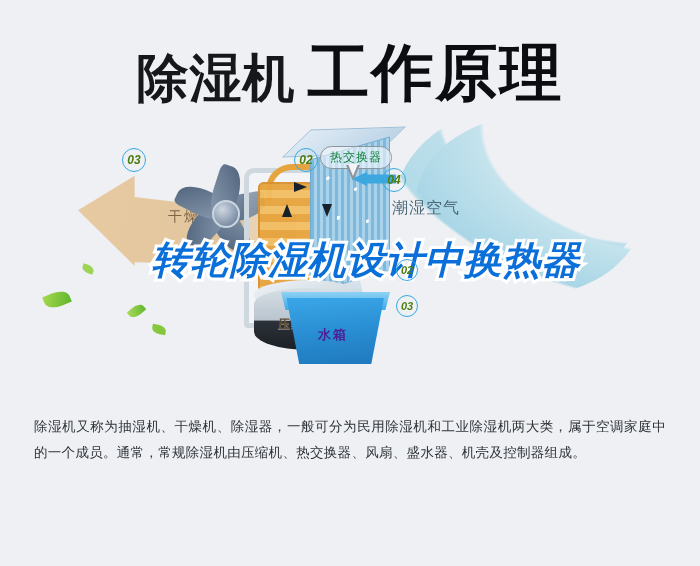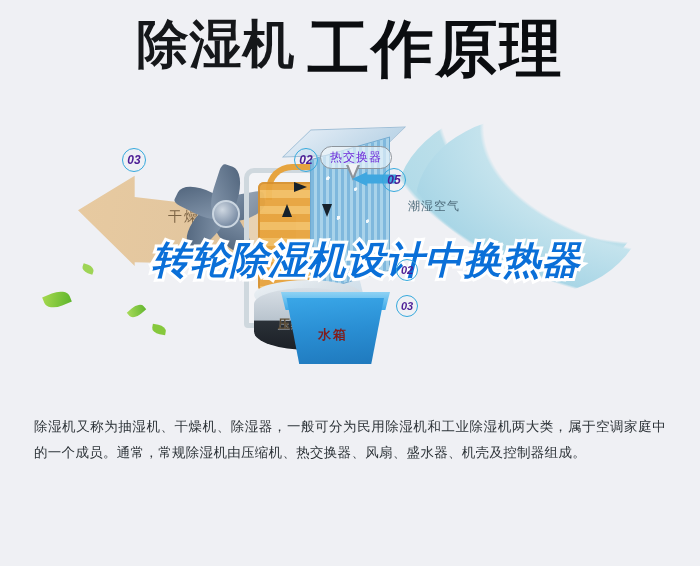--- a/index.html
+++ b/index.html
@@ -8,21 +8,21 @@
     background:#eff0f4;
     font-family:"Liberation Sans","DejaVu Sans",sans-serif;
     overflow:hidden;
     position:relative;
   }
   .page{position:relative;width:700px;height:566px;background:#eff0f4;}
 
   
   .header{
     position:absolute;left:0;top:18px;width:700px;height:86px;
-    display:flex;align-items:flex-start;justify-content:center;
+    display:flex;align-items:flex-end;justify-content:center;
   }
   .title-a{
     font-size:52px;font-weight:bold;color:#15171a;
     letter-spacing:1px;line-height:1;
     font-family:"DejaVu Sans","Liberation Sans",sans-serif;
   }
   .title-b{
     font-size:62px;font-weight:bold;color:#0b0d10;
     letter-spacing:2px;line-height:1;margin-left:12px;
     font-family:"DejaVu Sans","Liberation Sans",sans-serif;
@@ -63,21 +63,21 @@
     border:0 solid transparent;
     background:radial-gradient(ellipse at 120% 0%, rgba(255,255,255,0) 58%, #bcdfea 59%, #b2dbe8 72%, rgba(255,255,255,0) 73%);
     transform:rotate(-6deg);
   }
   .swoosh2{
     position:absolute;left:415px;top:6px;width:230px;height:180px;
     background:radial-gradient(ellipse at 135% 6%, rgba(255,255,255,0) 55%, #c4e3ed 56%, #a9d6e6 75%, rgba(255,255,255,0) 76%);
     border-radius:50%;
   }
   .humid-label{
-    position:absolute;left:408px;top:88px;font-size:12px;color:#4c6a7a;letter-spacing:1px;
+    position:absolute;left:392px;top:88px;font-size:16px;color:#4c6a7a;letter-spacing:1px;
   }
   .badge01{position:absolute;left:382px;top:58px;}
   .humid-arrow{
     position:absolute;left:352px;top:62px;width:44px;height:14px;
     background:#3fa7e0;
     clip-path:polygon(100% 18%,100% 82%,34% 82%,34% 100%,0% 50%,34% 0%,34% 18%);
   }
 
   
   .fan{position:absolute;left:172px;top:52px;width:104px;height:96px;}
@@ -164,48 +164,48 @@
     position:absolute;left:278px;top:188px;width:106px;height:66px;
     background:linear-gradient(175deg,#3aa7e8 0%,#2a8fd4 48%,#1f79bd 100%);
     clip-path:polygon(8% 0%,100% 0%,88% 100%,20% 100%);
   }
   .tank-lip{
     position:absolute;left:274px;top:182px;width:116px;height:18px;
     background:linear-gradient(180deg,#8fd2f4,#3ba9e9);
     clip-path:polygon(6% 0%,100% 0%,96% 100%,10% 100%);
   }
   .tank-label{
-    position:absolute;left:318px;top:216px;font-size:13px;color:#7f1d1d;letter-spacing:2px;
+    position:absolute;left:318px;top:216px;font-size:13px;color:#4c1d95;letter-spacing:2px;
     font-weight:600;
   }
 
   
   .callout{
     position:absolute;left:320px;top:36px;
     border:1.6px solid #8d949b;border-radius:14px;
     padding:2px 9px;background:rgba(255,255,255,.55);
-    font-size:12px;color:#6d28d9;letter-spacing:1px;white-space:nowrap;
+    font-size:12px;color:#15803d;letter-spacing:1px;white-space:nowrap;
   }
   .callout-tail{
     position:absolute;left:346px;top:55px;width:0;height:0;
     border-left:7px solid transparent;border-right:7px solid transparent;
     border-top:16px solid #8d949b;
   }
   .callout-tail:after{
     content:"";position:absolute;left:-5px;top:-17px;
     border-left:5px solid transparent;border-right:5px solid transparent;
     border-top:12px solid #f2f3f6;
   }
   .badge02-top{position:absolute;left:294px;top:38px;}
 
   
   .badge{
     display:inline-flex;align-items:center;justify-content:center;
     width:22px;height:22px;border-radius:50%;
-    border:1.8px solid #35a9dd;color:#4c1d95;
+    border:1.8px solid #35a9dd;color:#4d7c0f;
     font-size:12px;font-weight:700;font-style:italic;
     letter-spacing:0;background:transparent;text-align:right;
   }
   .badge.sm{width:20px;height:20px;font-size:11px;}
 
   
   .overlay{
     position:absolute;left:16px;top:240px;width:700px;
     text-align:center;pointer-events:none;
   }
@@ -281,21 +281,21 @@
     <div class="badge02-top">
       <span class="badge">02</span>
     </div>
     <div class="callout">热交换器</div>
     <div class="callout-tail"></div>
 
     <div class="swoosh"></div>
     <div class="swoosh2"></div>
     <div class="humid-arrow"></div>
     <div class="badge01">
-      <span class="badge">05</span>
+      <span class="badge">04</span>
     </div>
     <div class="humid-label">潮湿空气</div>
 
     <div class="tank-lip"></div>
     <div class="tank"></div>
     <div class="tank-label">水箱</div>
   </div>
 
   <div class="overlay">
     <span class="ov-line">转轮除湿机设计中换热器</span>

